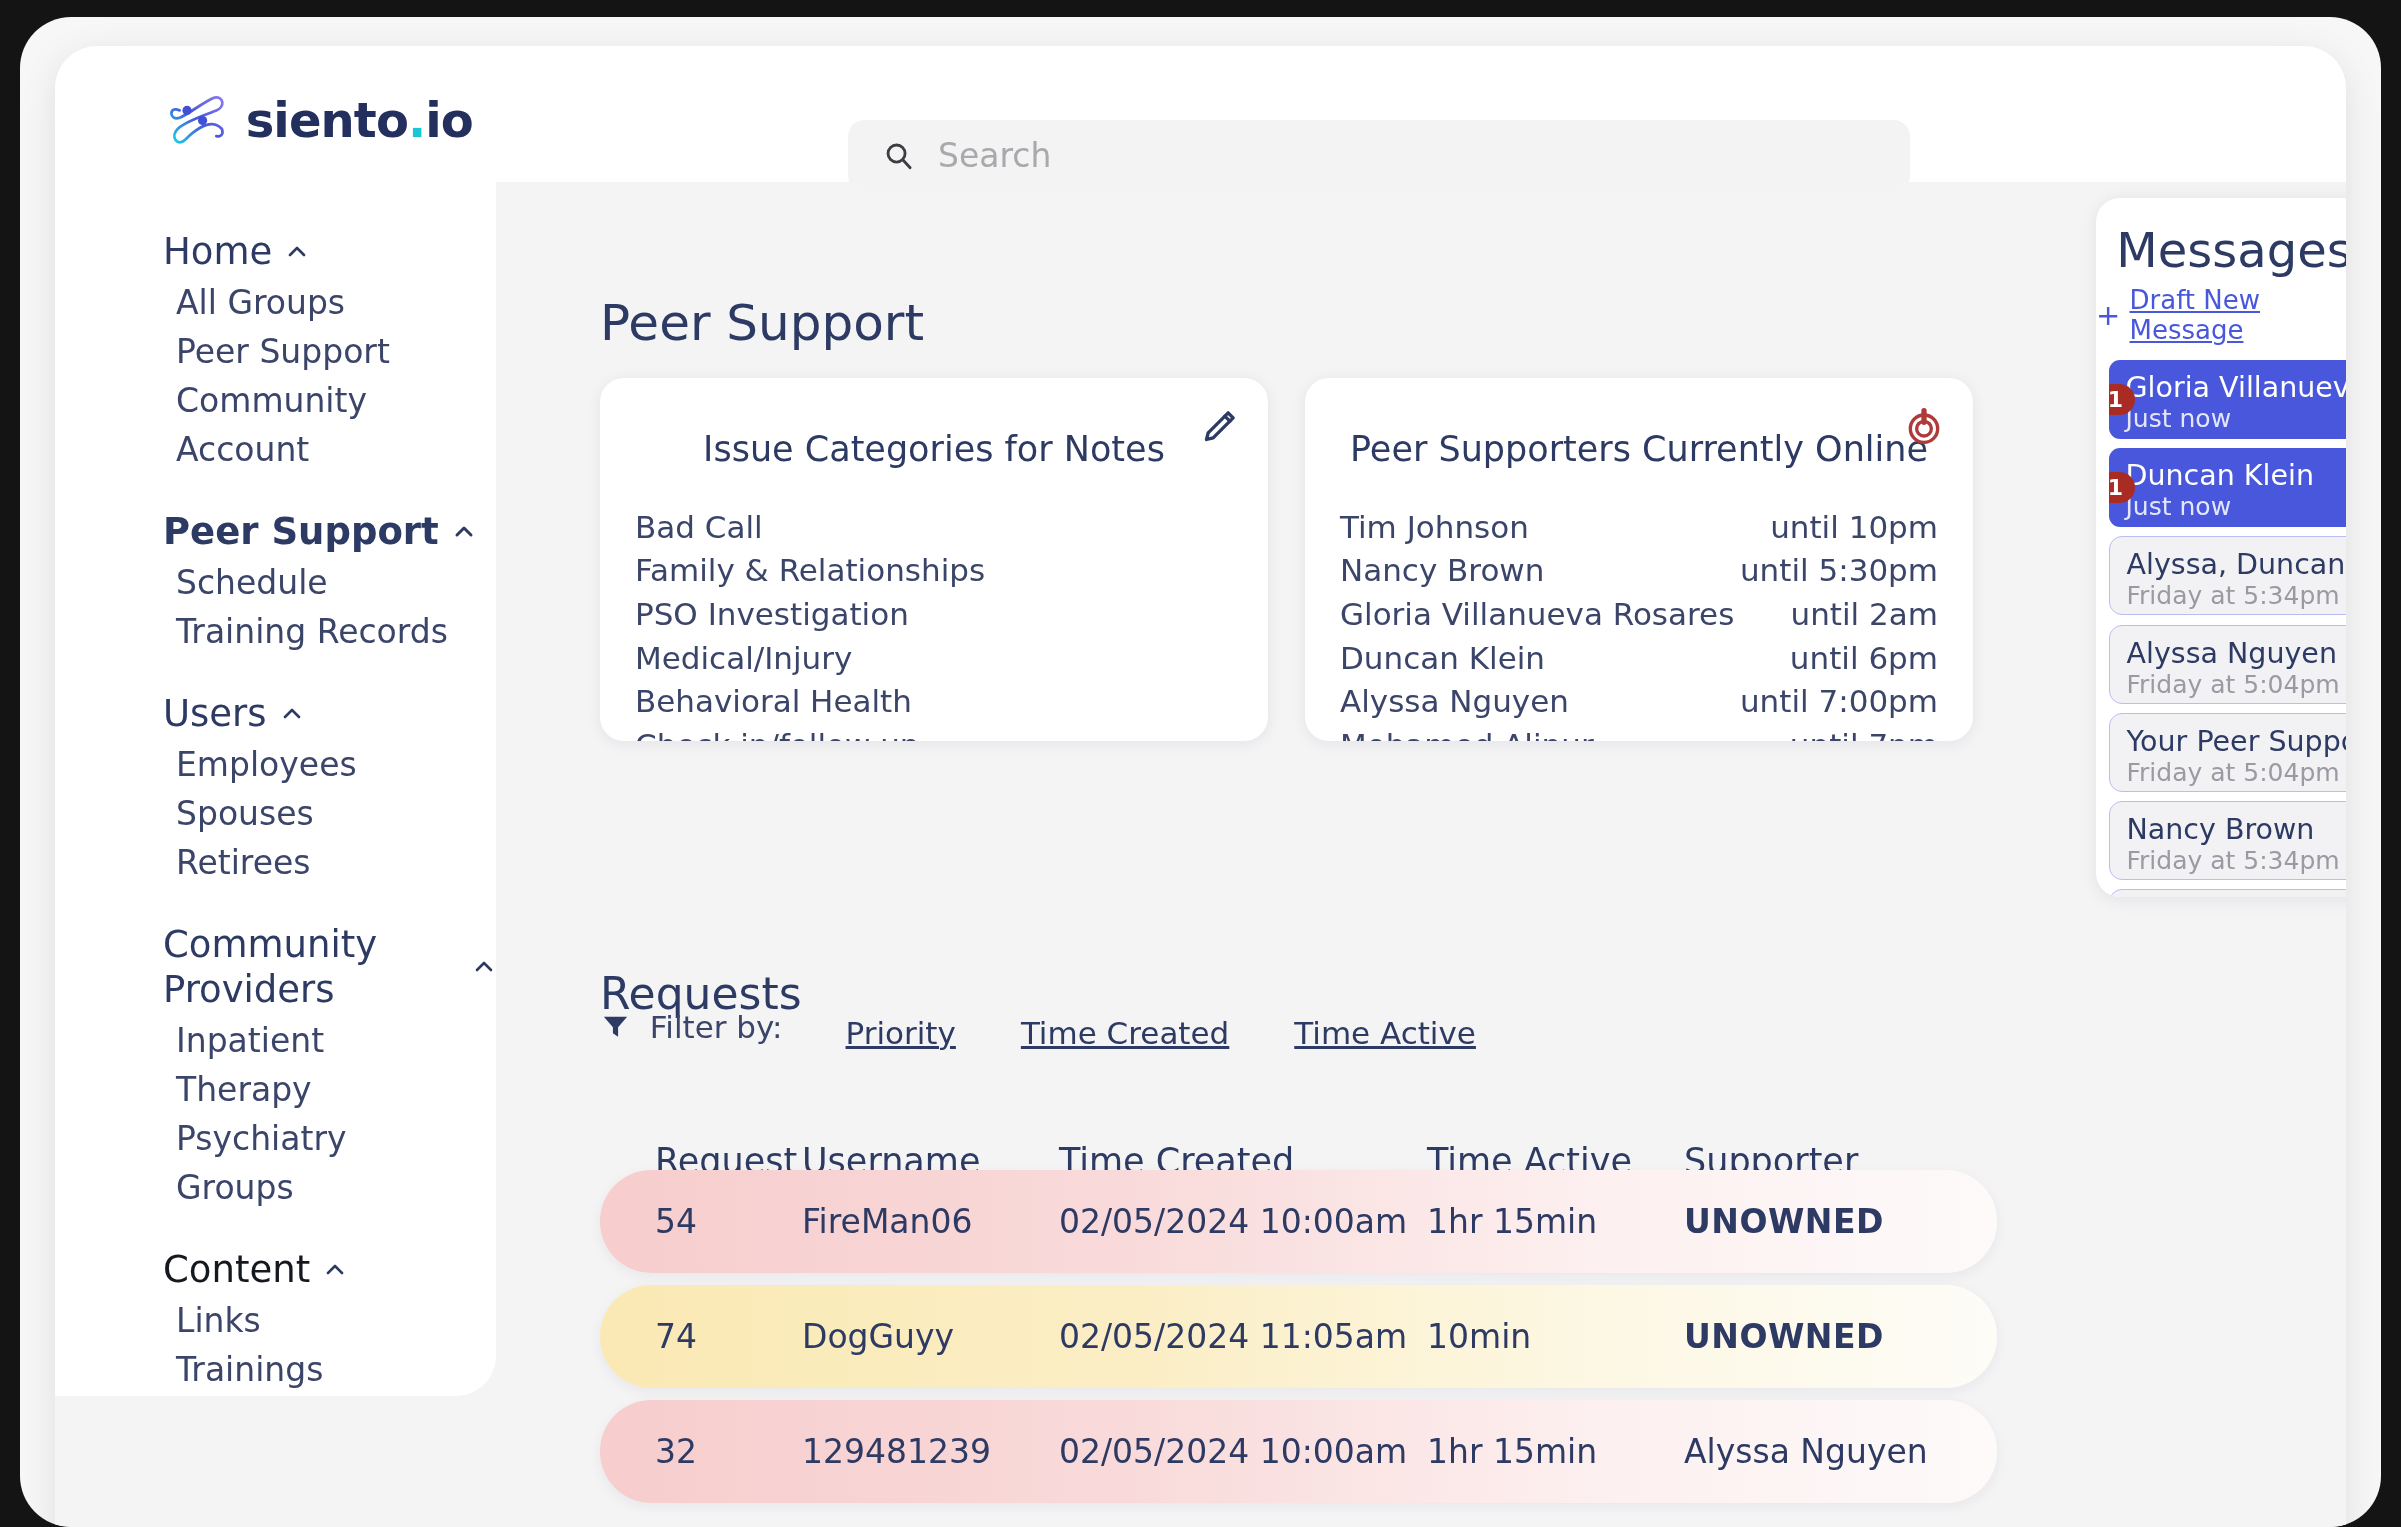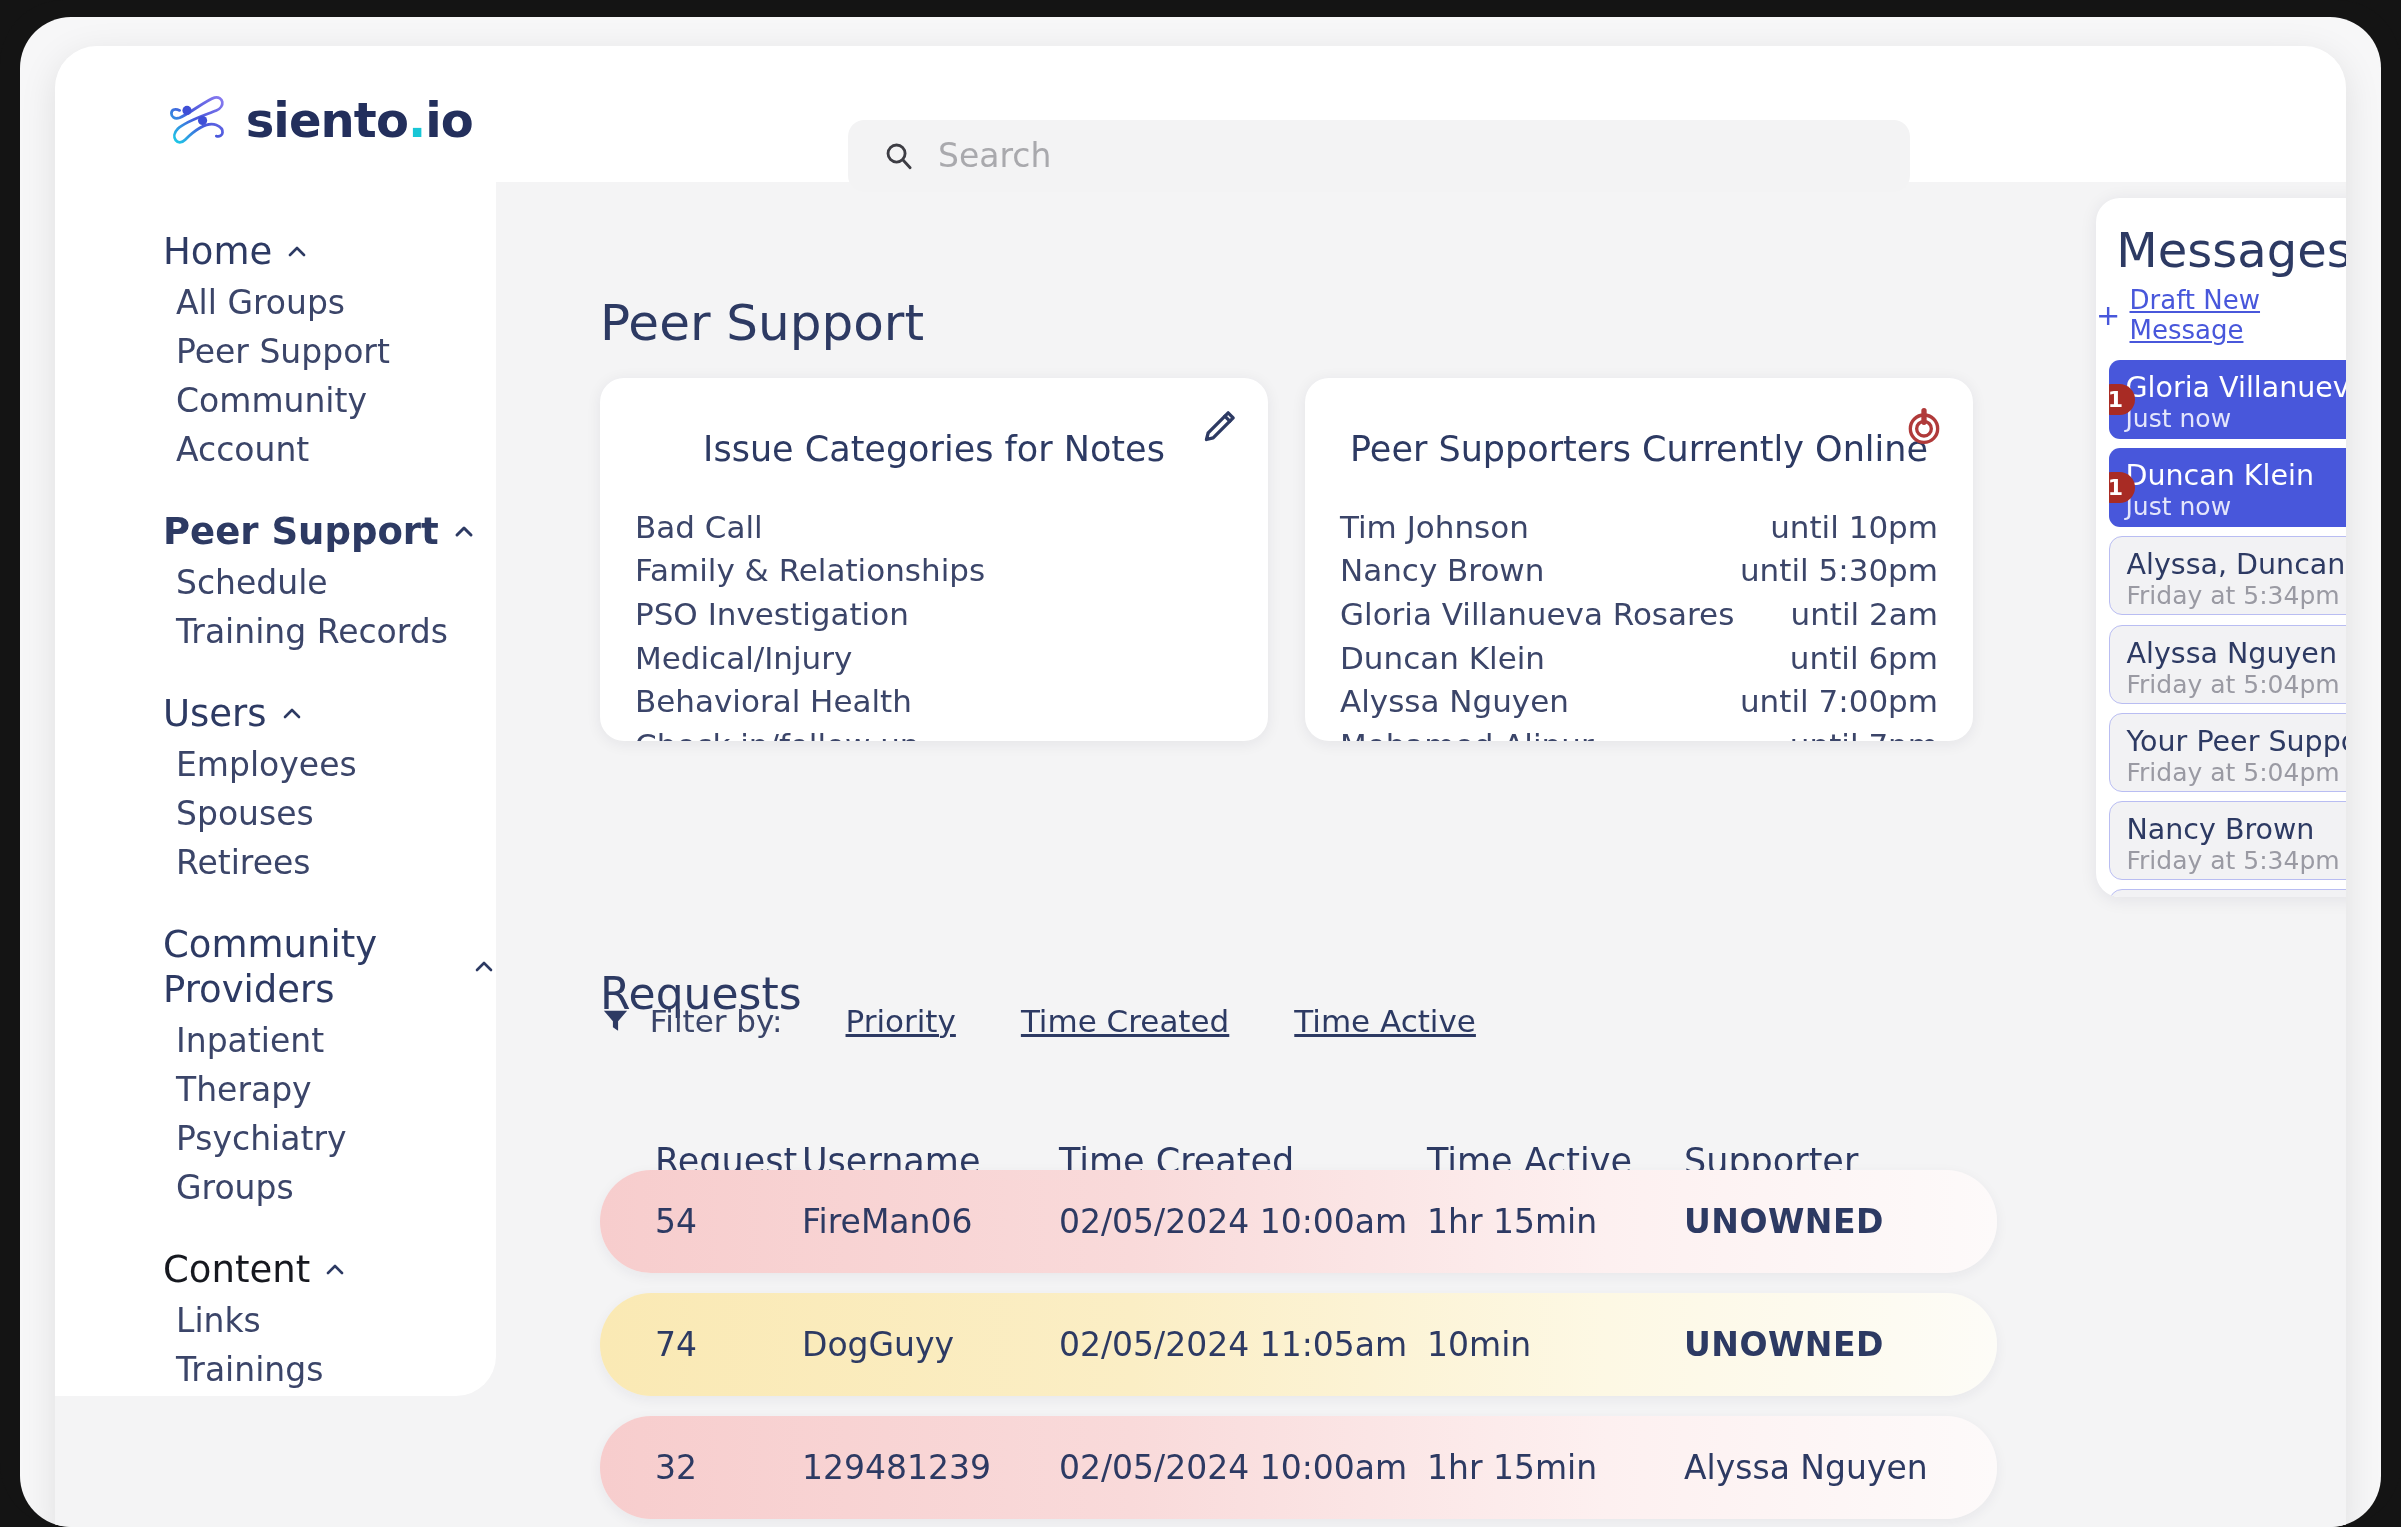--- a/index.html
+++ b/index.html
@@ -145,41 +145,41 @@
     font-size: 44px; color: #2d3a63; font-weight: 400;
   }
   #filter-row {
     position: absolute; left: 104px; top: 821px;
     display: flex; align-items: center; gap: 4px; text-align: center;
   }
   #filter-icon { width: 31px; height: 31px; margin-right: 14.7px; }
   #filter-label { font-size: 31px; color: #3b4569; margin-right: 59px; }
   .filter-link {
     font-size: 31px; color: #2d3a63; text-decoration: underline;
-    cursor: pointer; margin-right: 61px;
+    cursor: pointer; margin-right: 61px; margin-top: 12px;
   }
 
   #table-header {
     position: absolute; left: 104px; top: 919px; width: 1397px;
     display: flex; align-items: center;
     font-size: 35px; color: #2d3a63;
   }
   .th { text-align: left; margin-top: 40px; }
   .col-request  { width: 202px; padding-left: 55px; }
   .col-username { width: 257px; }
   .col-created  { width: 368px; }
   .col-active   { width: 257px; }
   .col-supporter{ width: 276px; }
 
   #rows { position: absolute; left: 104px; top: 988px; width: 1397px; }
   .req-row {
     height: 103px; border-radius: 51px;
     display: flex; align-items: center;
     font-size: 33px; color: #2d3a63;
-    margin-bottom: 20px;
+    margin-bottom: 12px;
     box-shadow: 0 3.7px 13px rgba(30,30,60,0.06);
   }
   .req-row.pri-high { background: linear-gradient(90deg,#f7cdcd 0%, #f9dada 38%, #fdf0f0 72%, #fdfafa 100%); }
   .req-row.pri-med  { background: linear-gradient(90deg,#fae9b4 0%, #fbeec5 38%, #fdf8e4 72%, #fdfcf7 100%); }
   .cell { }
   .cell.unowned { font-weight: 700; letter-spacing: 0.5px; }
 
   
   #messages-panel {
     position: absolute; right: -26px; top: 16.5px;

